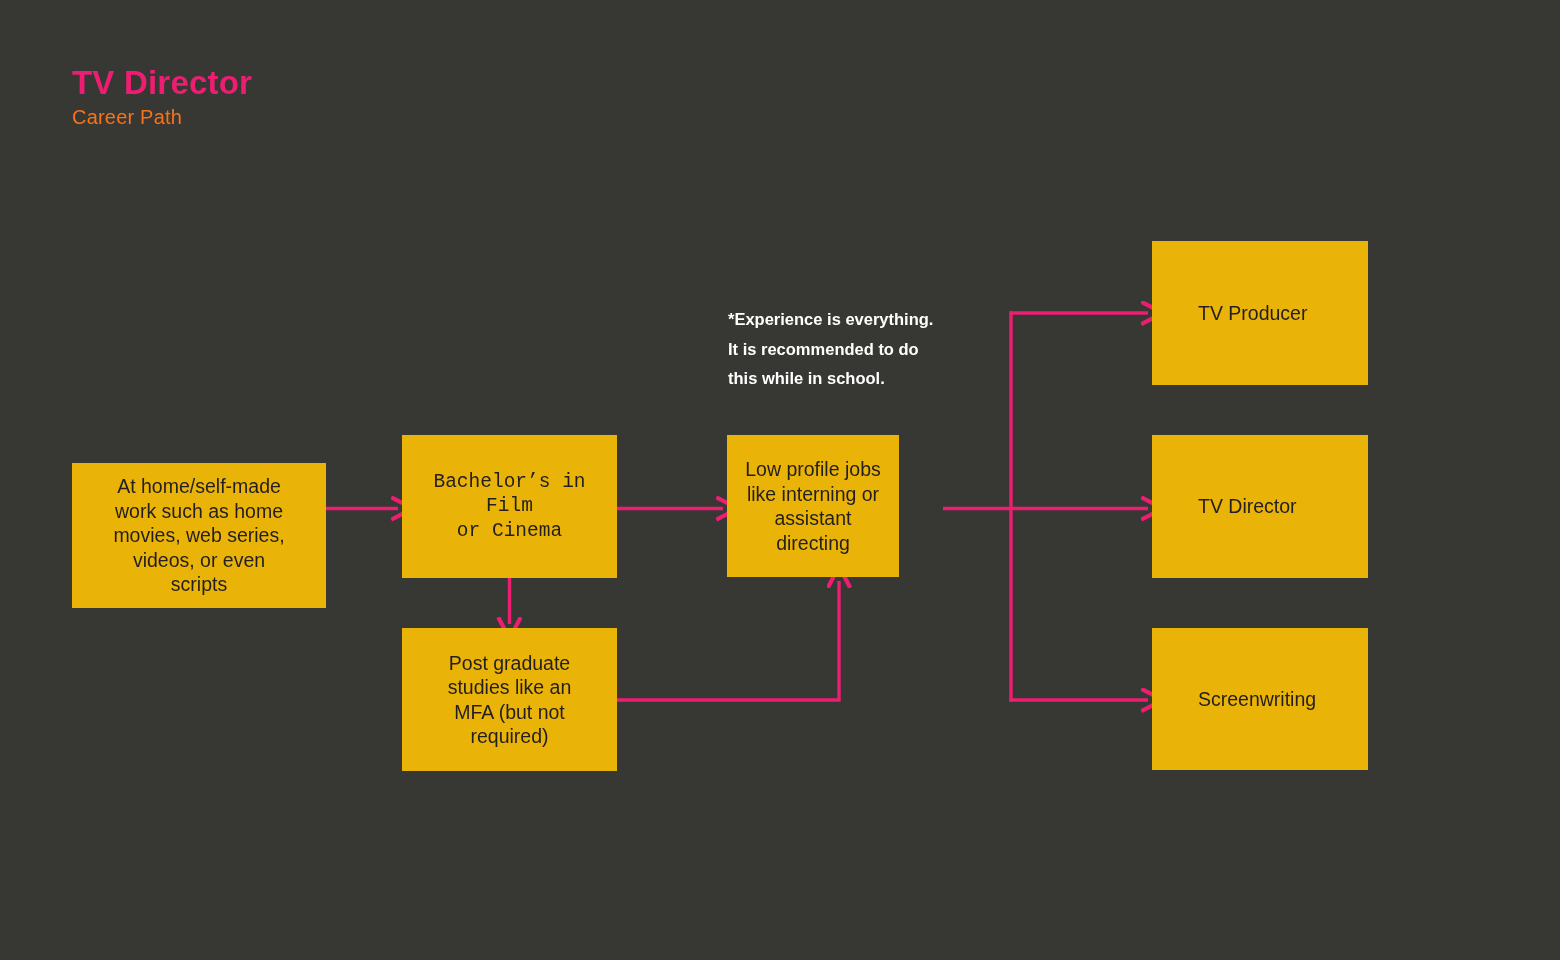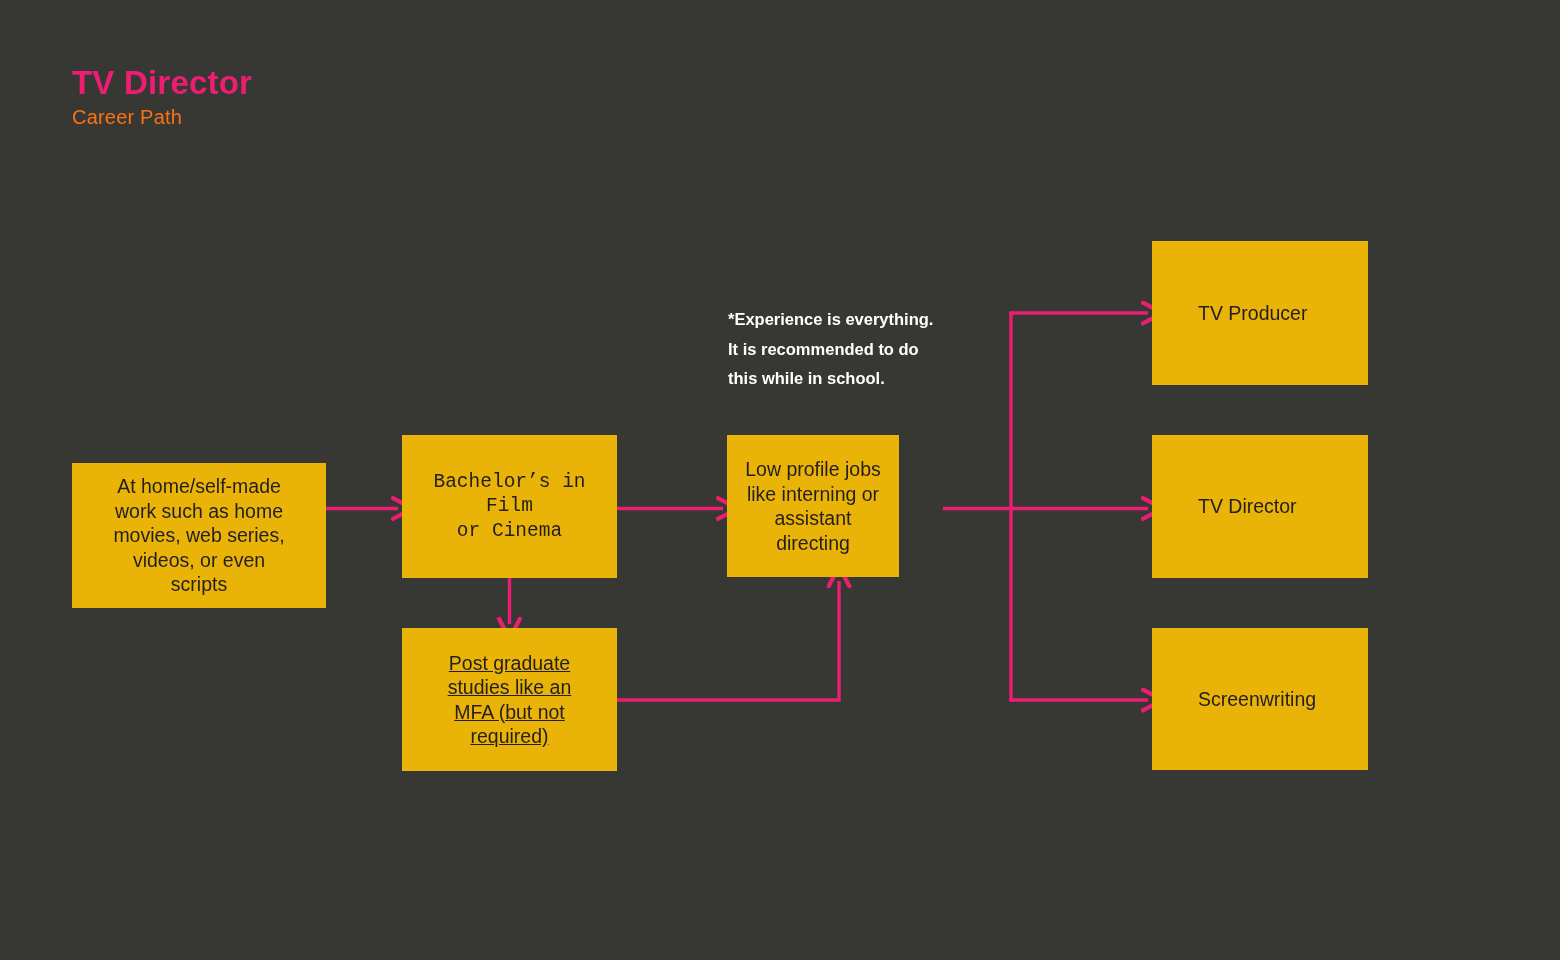--- a/index.html
+++ b/index.html
@@ -45,21 +45,21 @@
     line-height:24.5px;
     text-align:center;
   }
   .node .label { display:block; width:100%; padding:0 8px; white-space:pre-line; }
   .node.right-node { justify-content:flex-start; }
   .node.right-node .label { text-align:left; padding-left:46px; }
 
   
   #node-self-made   { left:72px;   top:435px; width:254px; height:145px;margin-top:28px; }
   #node-bachelors   { left:402px;  top:435px; width:215px; height:143px;font-family:Liberation Mono, monospace; }
-  #node-postgrad    { left:402px;  top:628px; width:215px; height:143px;text-decoration:underline; }
+  #node-postgrad    { left:402px;  top:628px; width:215px; height:143px; }
   #node-lowprofile  { left:727px;  top:435px; width:172px; height:142px; }
   #node-tv-producer { left:1152px; top:241px; width:216px; height:144px; }
   #node-tv-director { left:1152px; top:435px; width:216px; height:143px; }
   #node-screenwriting { left:1152px; top:628px; width:216px; height:142px; }
 
   
   #note {
     position:absolute;
     left:728px; top:305px;
     width:260px;

